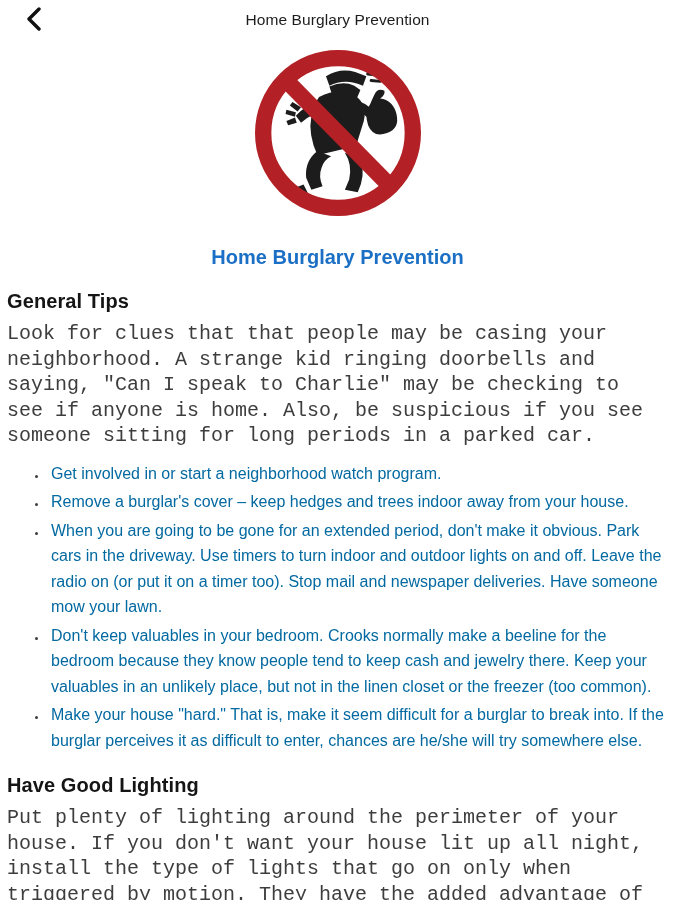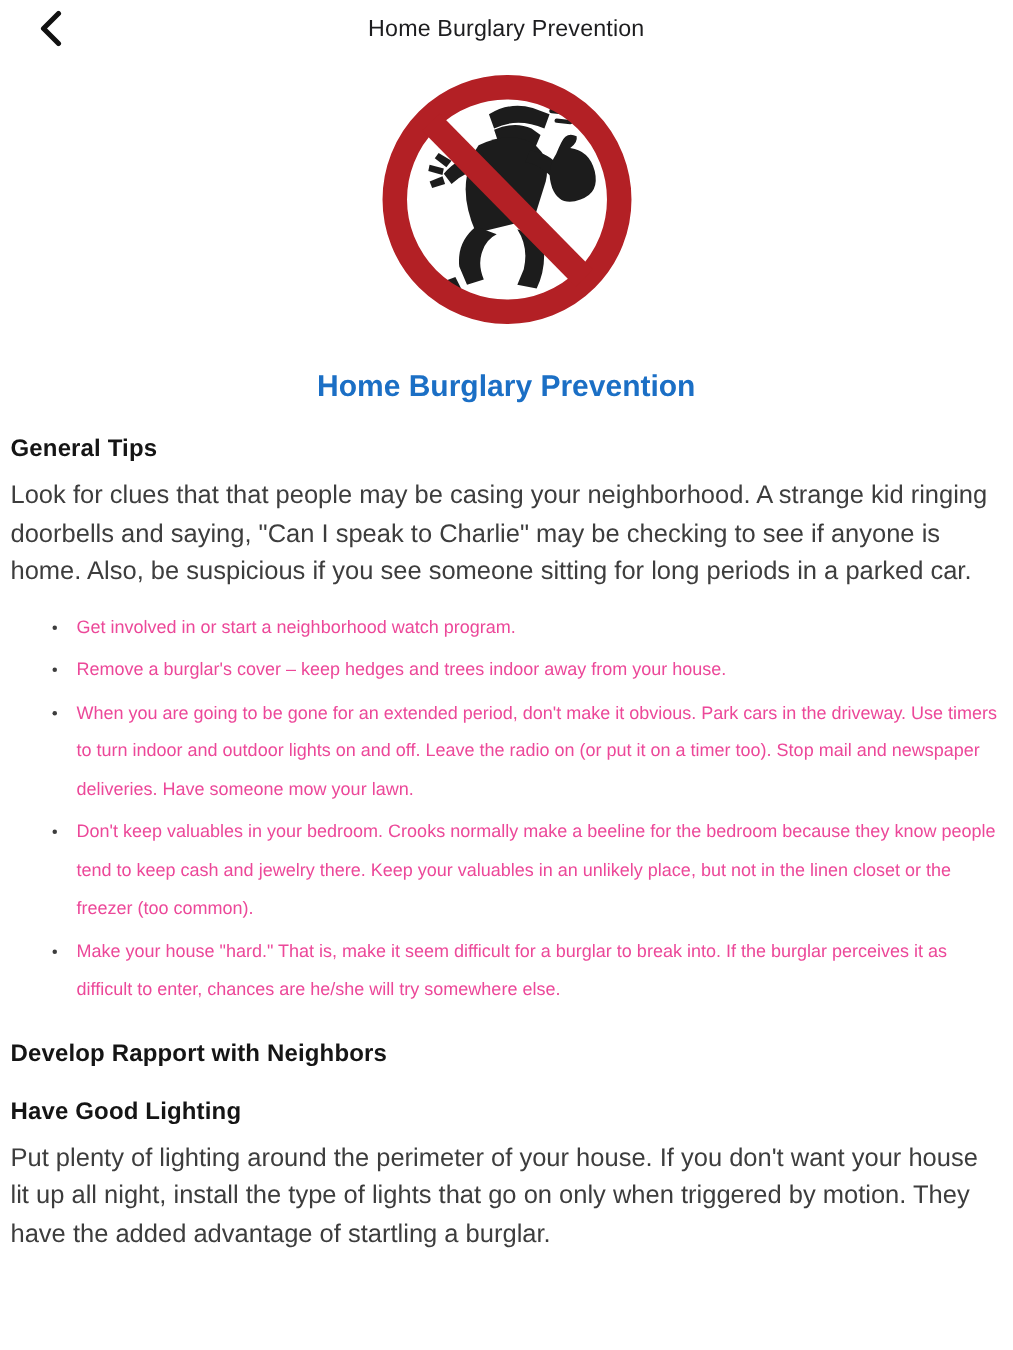--- a/index.html
+++ b/index.html
@@ -32,35 +32,36 @@
   .hero svg { width: 172px; height: 172px; }
   
   .article-title {
     margin-top: 23px;
     text-align: center;
     font-size: 20px; font-weight: 700;
     color: #1b6fc5;
   }
   .content { padding: 0 8px 0 7px; }
   .sec-heading {
-    font-size: 16px; font-weight: 700; color: #151515;
+    font-size: 20px; font-weight: 700; color: #151515;
     margin-top: 21px; margin-bottom: 8px;
     letter-spacing: .1px;
   }
   .content p {
-    font-size: 17px; line-height: 25.5px; color: #3d3d3d;
+    font-size: 20px; line-height: 25.5px; color: #3d3d3d;
     margin-bottom: 8px;
+    font-family: Liberation Mono, monospace;
   }
   ul.tips {
     margin: 12px 0 4px 0;
     padding-left: 41px;
     list-style: disc;
   }
   ul.tips li {
-    font-size: 12px; line-height: 25.5px; color: #ec4899;
+    font-size: 16px; line-height: 25.5px; color: #0369a1;
     margin-bottom: 3px;
     padding-left: 3px;
   }
   ul.tips li::marker { font-size: 11px; color: #3d3d3d; }
 </style>
 </head>
 <body>
 
 <div class="appbar">
   <button class="back-btn">
@@ -119,18 +120,17 @@
   <p>Look for clues that that people may be casing your neighborhood. A strange kid ringing doorbells and saying, "Can I speak to Charlie" may be checking to see if anyone is home. Also, be suspicious if you see someone sitting for long periods in a parked car.</p>
 
   <ul class="tips">
     <li>Get involved in or start a neighborhood watch program.</li>
     <li>Remove a burglar's cover – keep hedges and trees indoor away from your house.</li>
     <li>When you are going to be gone for an extended period, don't make it obvious. Park cars in the driveway. Use timers to turn indoor and outdoor lights on and off. Leave the radio on (or put it on a timer too). Stop mail and newspaper deliveries. Have someone mow your lawn.</li>
     <li>Don't keep valuables in your bedroom. Crooks normally make a beeline for the bedroom because they know people tend to keep cash and jewelry there. Keep your valuables in an unlikely place, but not in the linen closet or the freezer (too common).</li>
     <li>Make your house "hard." That is, make it seem difficult for a burglar to break into. If the burglar perceives it as difficult to enter, chances are he/she will try somewhere else.</li>
   </ul>
 
-  <h2 class="sec-heading">Develop Rapport with Neighbors</h2>
 
   <h2 class="sec-heading">Have Good Lighting</h2>
   <p>Put plenty of lighting around the perimeter of your house. If you don't want your house lit up all night, install the type of lights that go on only when triggered by motion. They have the added advantage of startling a burglar.</p>
 
 </div>
 
 </body></html>

